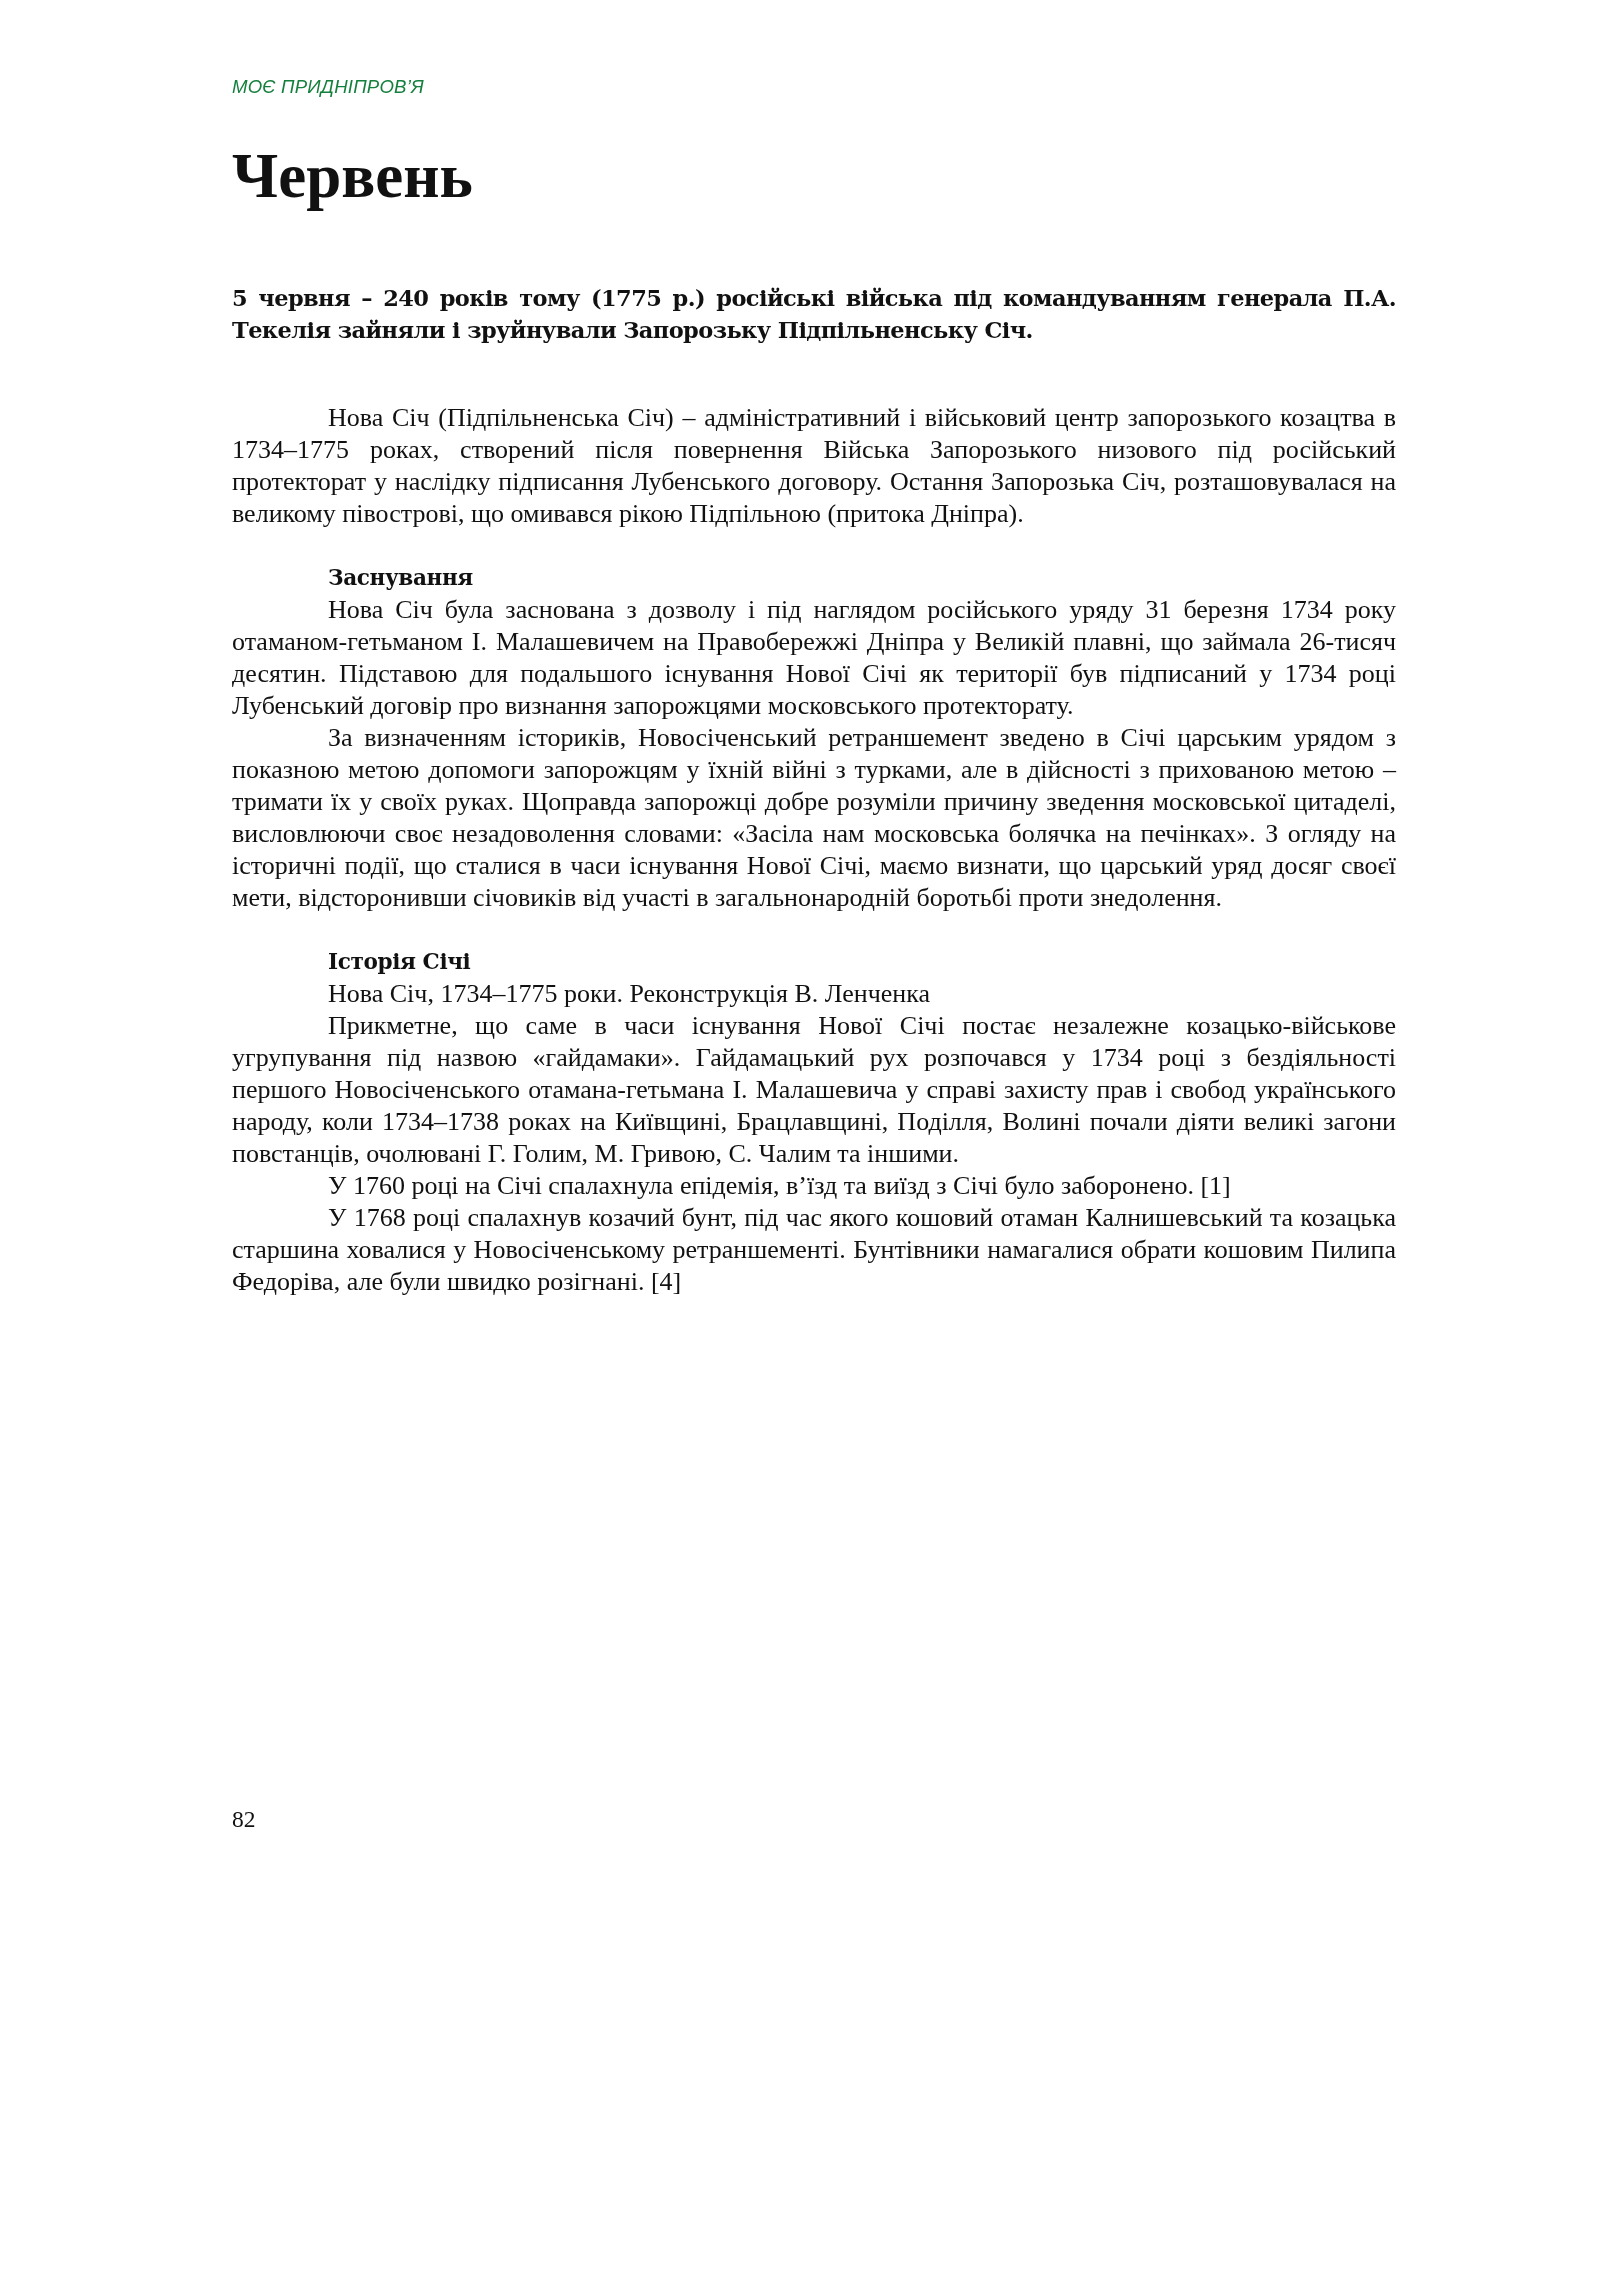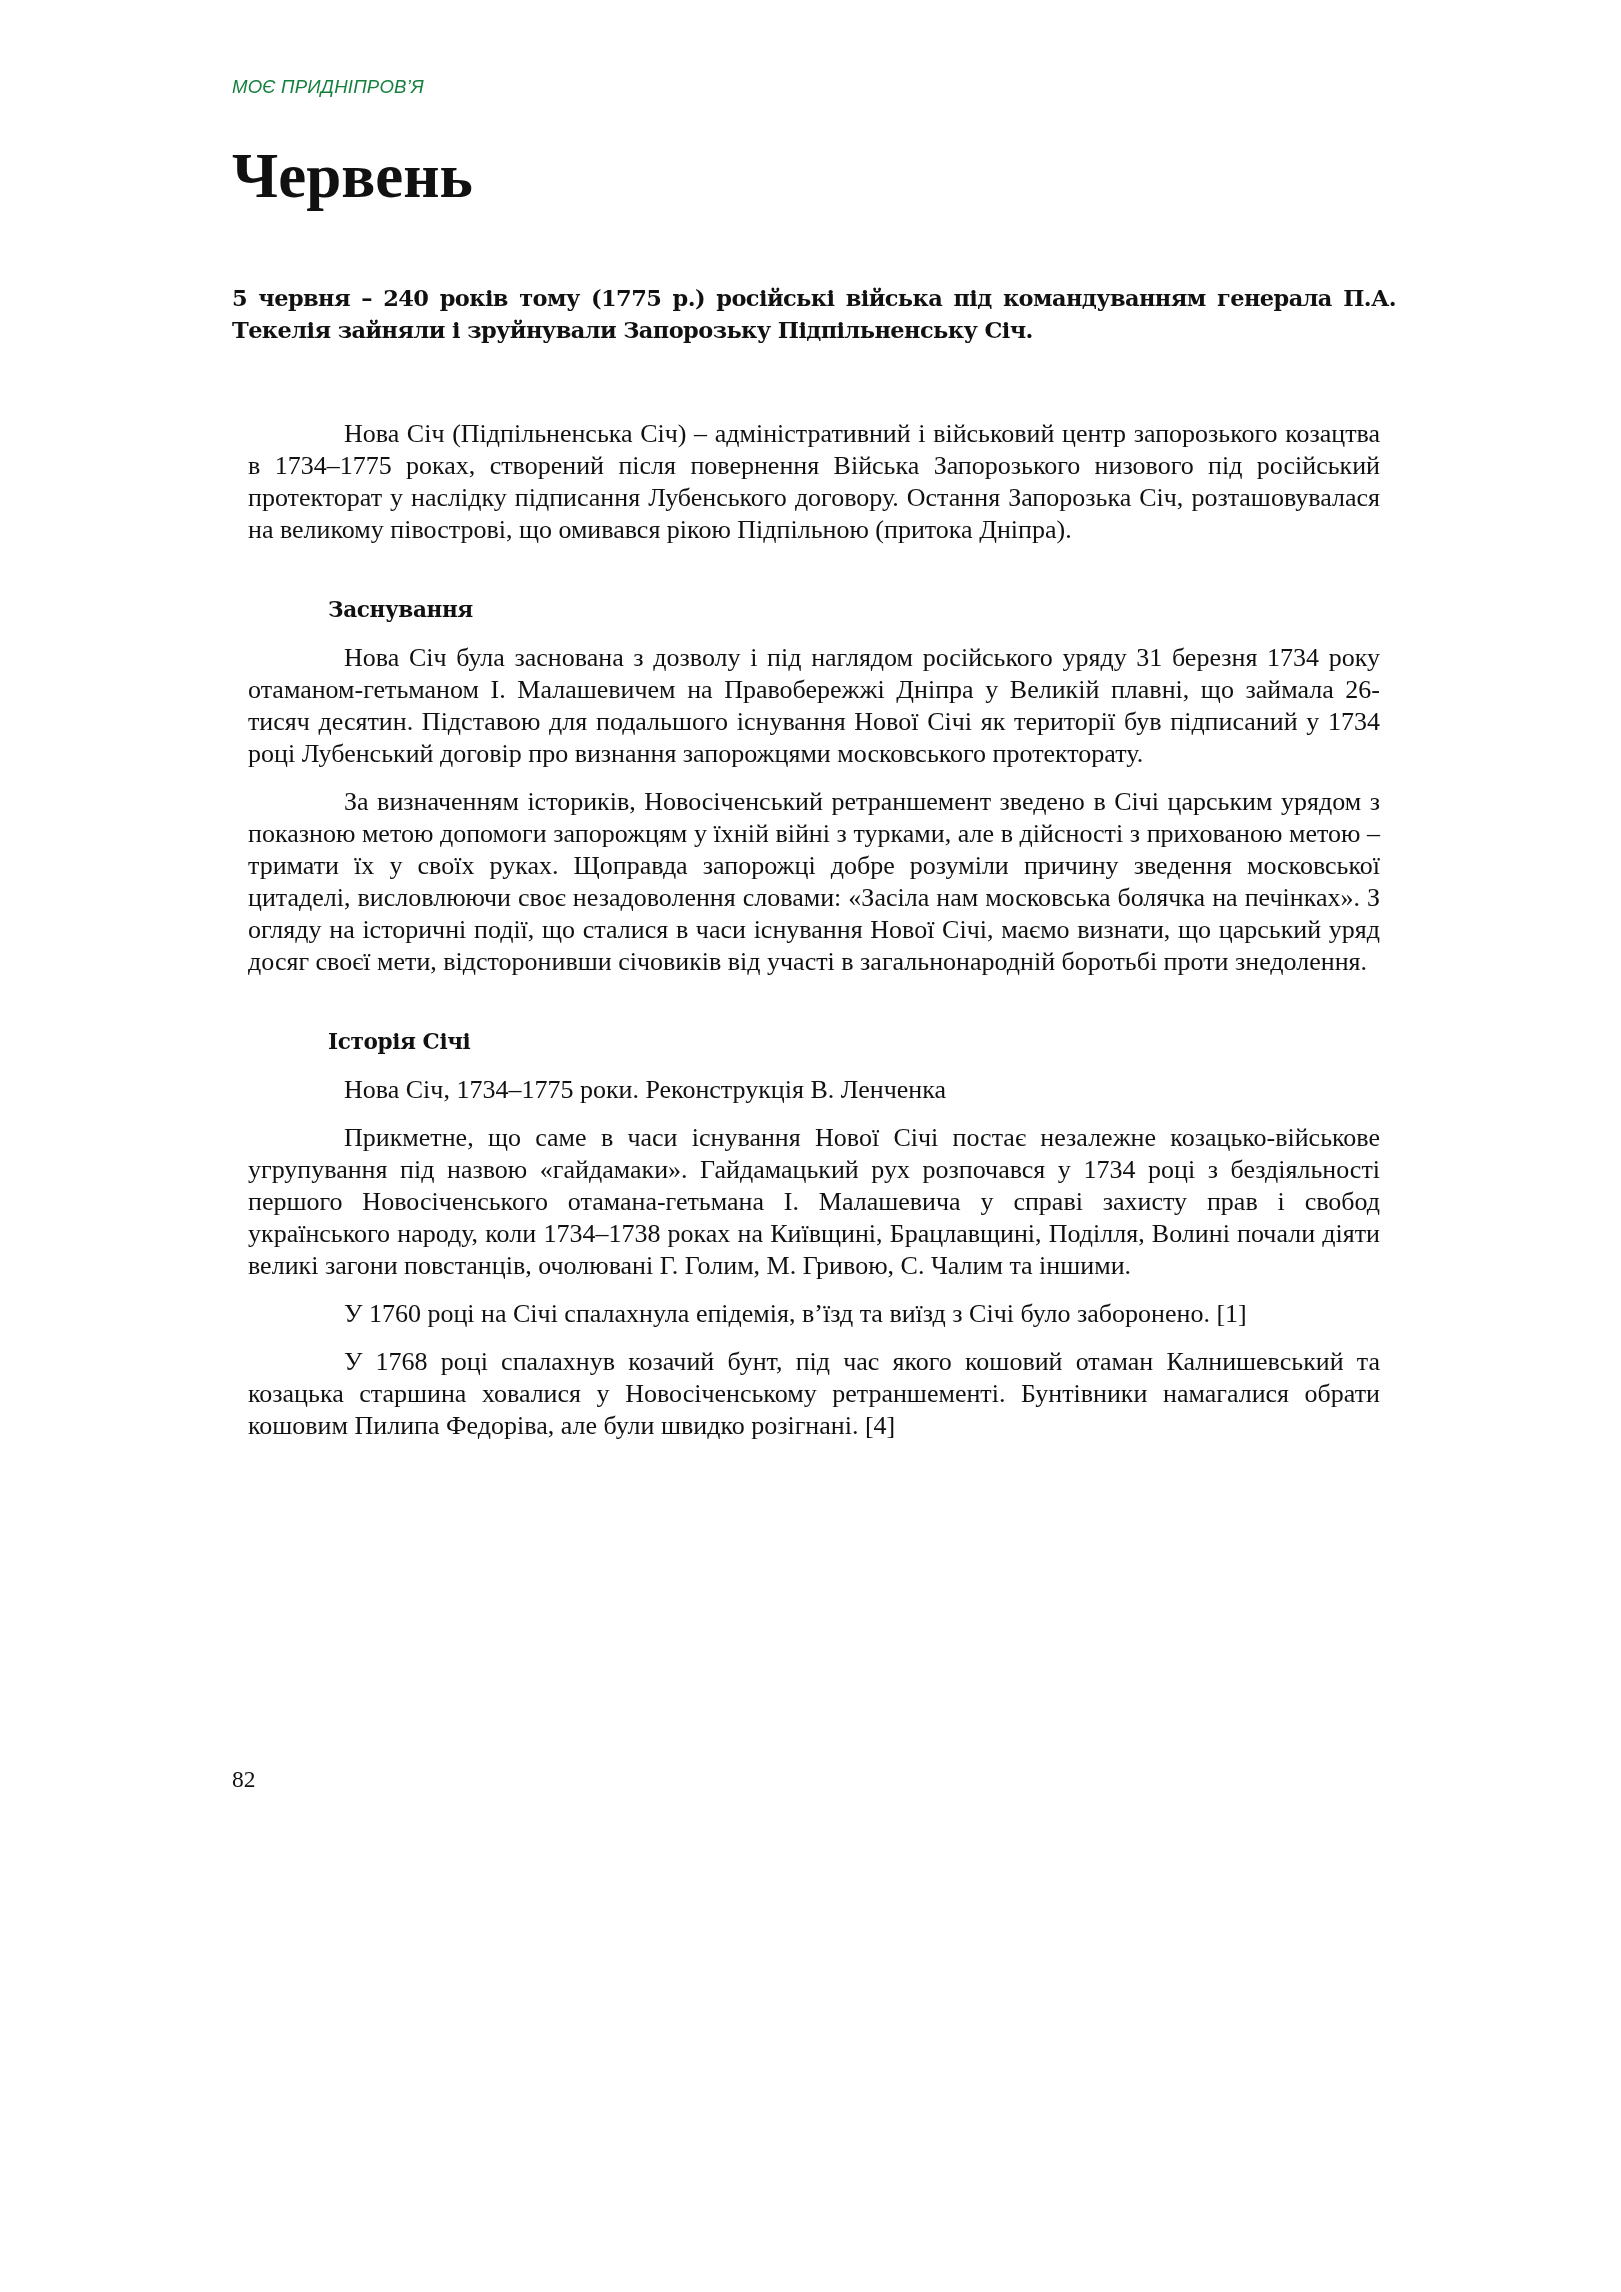--- a/index.html
+++ b/index.html
@@ -66,38 +66,38 @@
     .section-center {
       text-align: center;
       font-weight: bold;
       font-family: "DejaVu Serif", serif;
       font-size: 22.5px;
       letter-spacing: -0.4px;
       margin: 0 0 48px 0;
       height: 32px;
     }
     .para {
-      margin: 16px;
+      margin: 0;
       text-indent: 96px;
       text-align: justify;
     }
     .subhead {
       margin: 0;
       padding-left: 96px;
       font-weight: bold;
       font-family: "DejaVu Serif", serif;
       font-size: 21.6px;
       letter-spacing: -0.4px;
     }
     .gap {
       height: 32px;
     }
     .page-number {
       position: absolute;
-      top: 1766px;
+      top: 1806px;
       left: 0;
       font-family: "Liberation Serif", serif;
       font-size: 23.5px;
     }
   </style>
 </head>
 <body>
 
 <div class="page">
 

